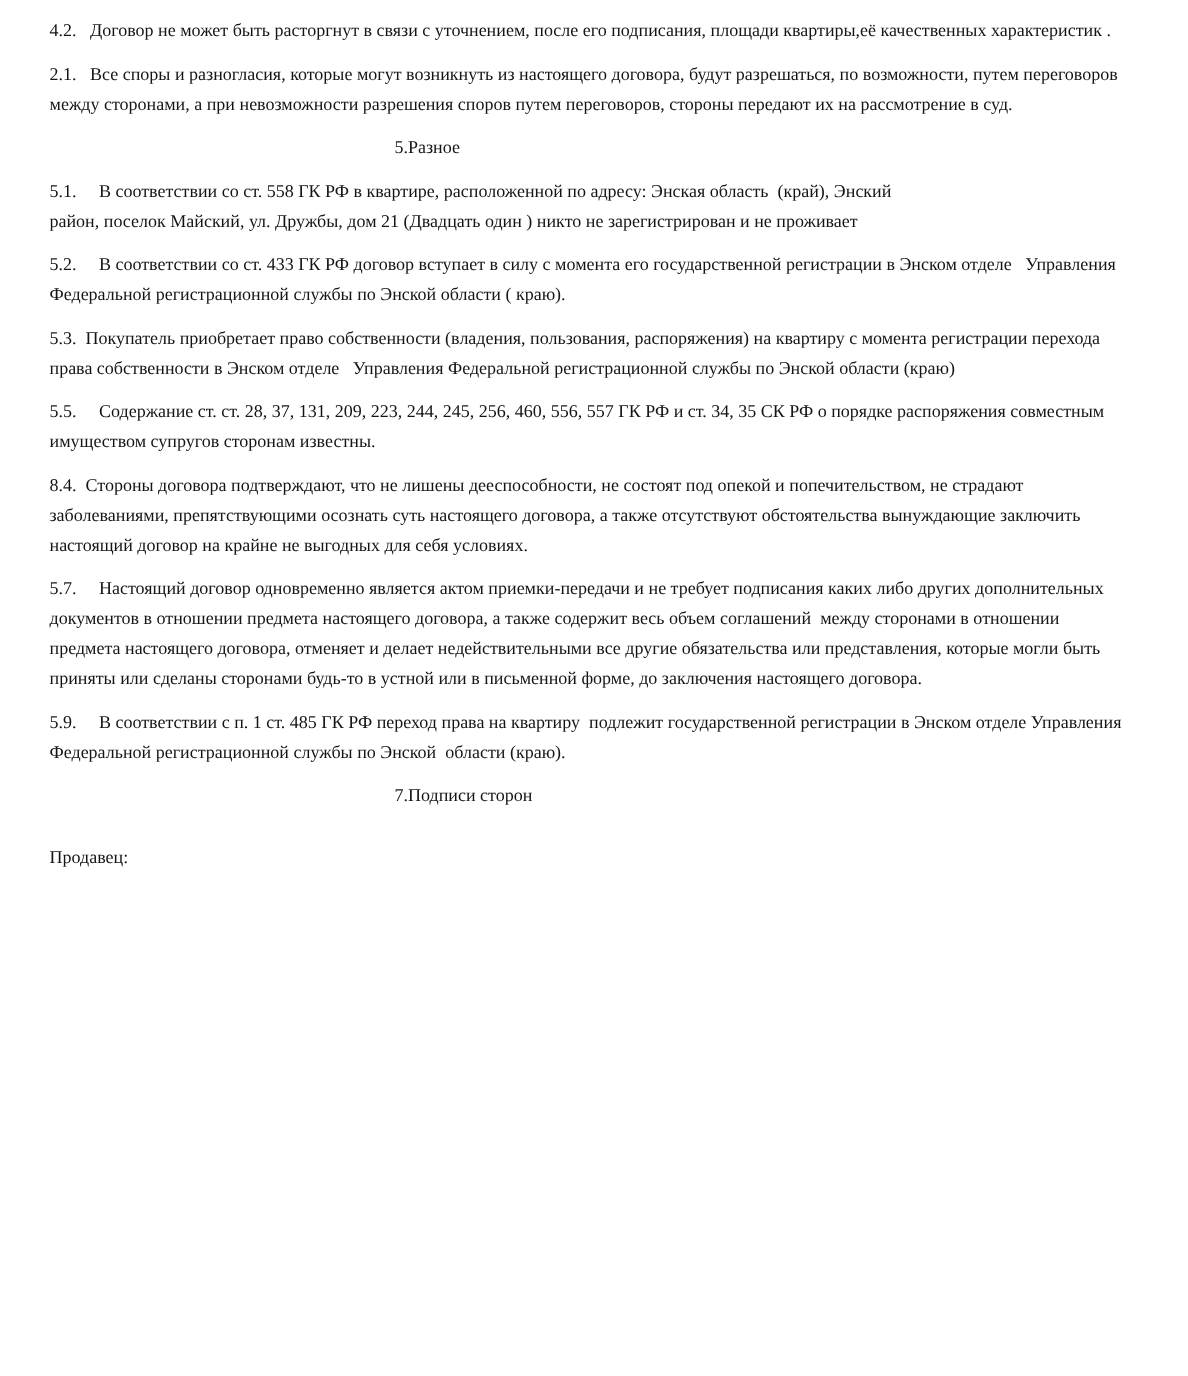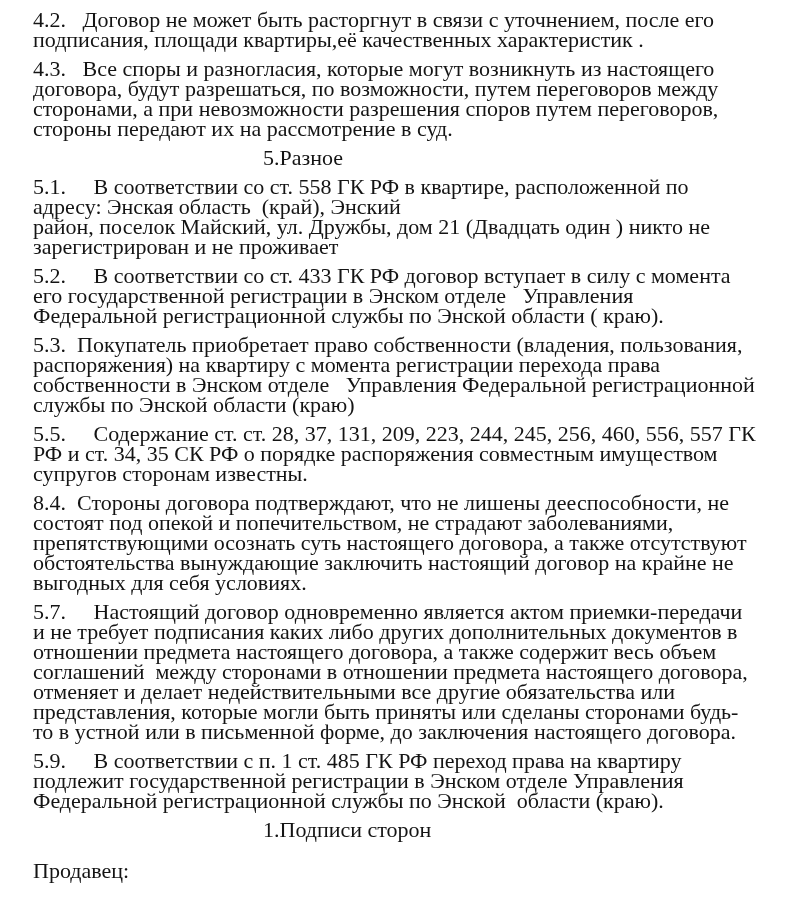--- a/index.html
+++ b/index.html
@@ -8,21 +8,21 @@
     background: #ffffff;
   }
   .page {
     position: relative;
     width: 792px;
     min-height: 917px;
     box-sizing: border-box;
     padding: 10px 36px 10px 33px;
     background: #ffffff;
     font-family: "Liberation Serif", "DejaVu Serif", serif;
-    font-size: 22px;
+    font-size: 12px;
     line-height: 20px;
     color: #141414;
     border-radius: 11px;
   }
   .para {
     margin: 0 0 9px 0;
     white-space: pre-wrap;
     text-align: left;
   }
   .heading {
@@ -33,25 +33,25 @@
   .last {
     margin-bottom: 0;
     margin-top: 21px;
   }
 </style>
 </head>
 <body>
 
 <div class="page">
   <p class="para">4.2.   Договор не может быть расторгнут в связи с уточнением, после его подписания, площади квартиры,её качественных характеристик .</p>
-  <p class="para">4.3.   Все споры и разногласия, которые могут возникнуть из настоящего договора, будут разрешаться, по возможности, путем переговоров между сторонами, а при невозможности разрешения споров путем переговоров, стороны передают их на рассмотрение в суд.</p>
+  <p class="para">2.1.   Все споры и разногласия, которые могут возникнуть из настоящего договора, будут разрешаться, по возможности, путем переговоров между сторонами, а при невозможности разрешения споров путем переговоров, стороны передают их на рассмотрение в суд.</p>
   <p class="heading">5.Разное</p>
   <p class="para">5.1.     В соответствии со ст. 558 ГК РФ в квартире, расположенной по адресу: Энская область  (край), Энский
 район, поселок Майский, ул. Дружбы, дом 21 (Двадцать один ) никто не зарегистрирован и не проживает</p>
   <p class="para">5.2.     В соответствии со ст. 433 ГК РФ договор вступает в силу с момента его государственной регистрации в Энском отделе   Управления Федеральной регистрационной службы по Энской области ( краю).</p>
   <p class="para">5.3.  Покупатель приобретает право собственности (владения, пользования, распоряжения) на квартиру с момента регистрации перехода права собственности в Энском отделе   Управления Федеральной регистрационной службы по Энской области (краю)</p>
   <p class="para">5.5.     Содержание ст. ст. 28, 37, 131, 209, 223, 244, 245, 256, 460, 556, 557 ГК РФ и ст. 34, 35 СК РФ о порядке распоряжения совместным имуществом супругов сторонам известны.</p>
   <p class="para">8.4.  Стороны договора подтверждают, что не лишены дееспособности, не состоят под опекой и попечительством, не страдают заболеваниями, препятствующими осознать суть настоящего договора, а также отсутствуют обстоятельства вынуждающие заключить настоящий договор на крайне не выгодных для себя условиях.</p>
   <p class="para">5.7.     Настоящий договор одновременно является актом приемки-передачи и не требует подписания каких либо других дополнительных документов в отношении предмета настоящего договора, а также содержит весь объем соглашений  между сторонами в отношении предмета настоящего договора, отменяет и делает недействительными все другие обязательства или представления, которые могли быть приняты или сделаны сторонами будь-то в устной или в письменной форме, до заключения настоящего договора.</p>
   <p class="para">5.9.     В соответствии с п. 1 ст. 485 ГК РФ переход права на квартиру  подлежит государственной регистрации в Энском отделе Управления Федеральной регистрационной службы по Энской  области (краю).</p>
-  <p class="heading">1.Подписи сторон</p>
+  <p class="heading">7.Подписи сторон</p>
   <p class="para last">Продавец:</p>
 </div>
 
 </body></html>

